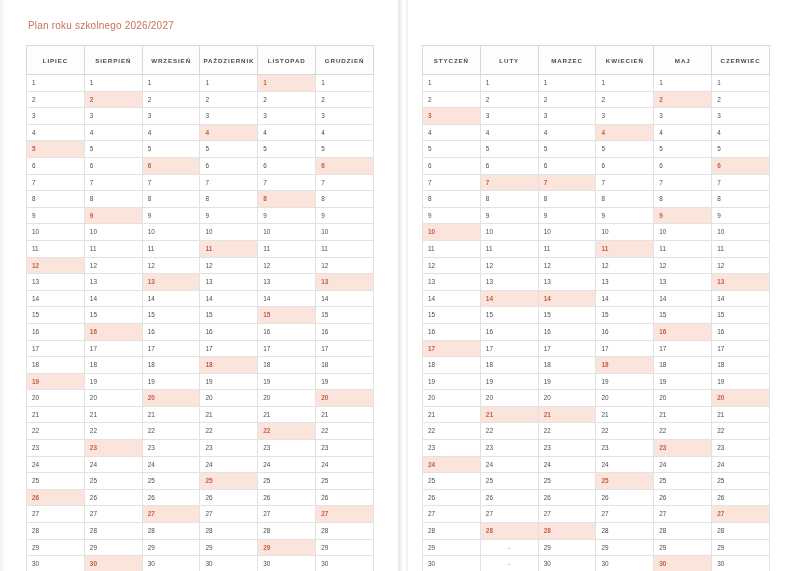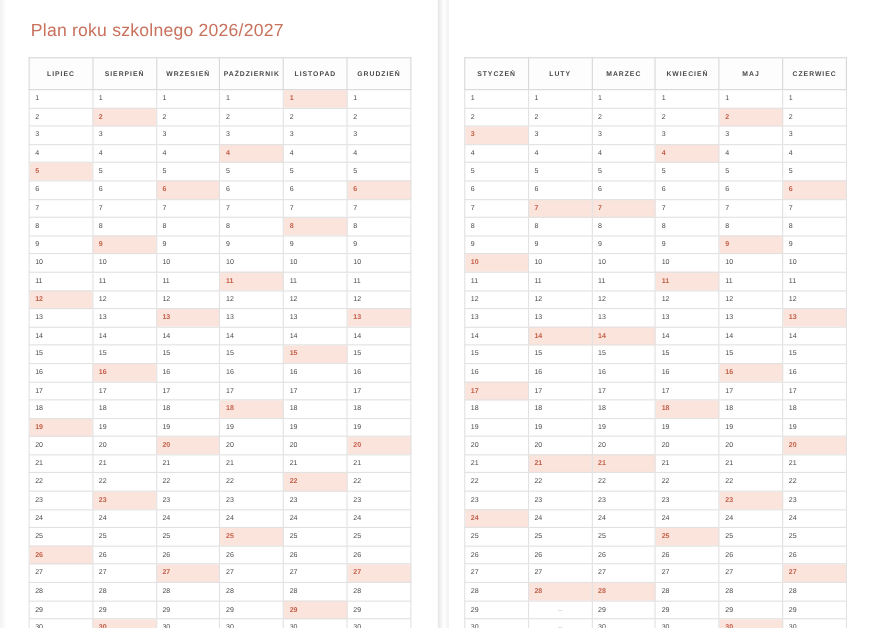--- a/index.html
+++ b/index.html
@@ -29,21 +29,21 @@
     background:linear-gradient(to right, rgba(0,0,0,0.10), rgba(0,0,0,0.02) 45%, rgba(0,0,0,0.00) 60%, rgba(0,0,0,0.06));
     pointer-events:none;
   }
   .page-edge{
     position:absolute;top:0;height:100%;width:6px;
     background:linear-gradient(to right, rgba(0,0,0,0.05), rgba(0,0,0,0));
     pointer-events:none;
   }
 
   .title{
-    font-size:16px;
+    font-size:10px;
     color:#c8715c;
     letter-spacing:0.2px;
     margin:0 0 14px 2px;
     font-weight:400;
   }
 
   table.cal{
     border-collapse:collapse;
     width:100%;
     table-layout:fixed;

